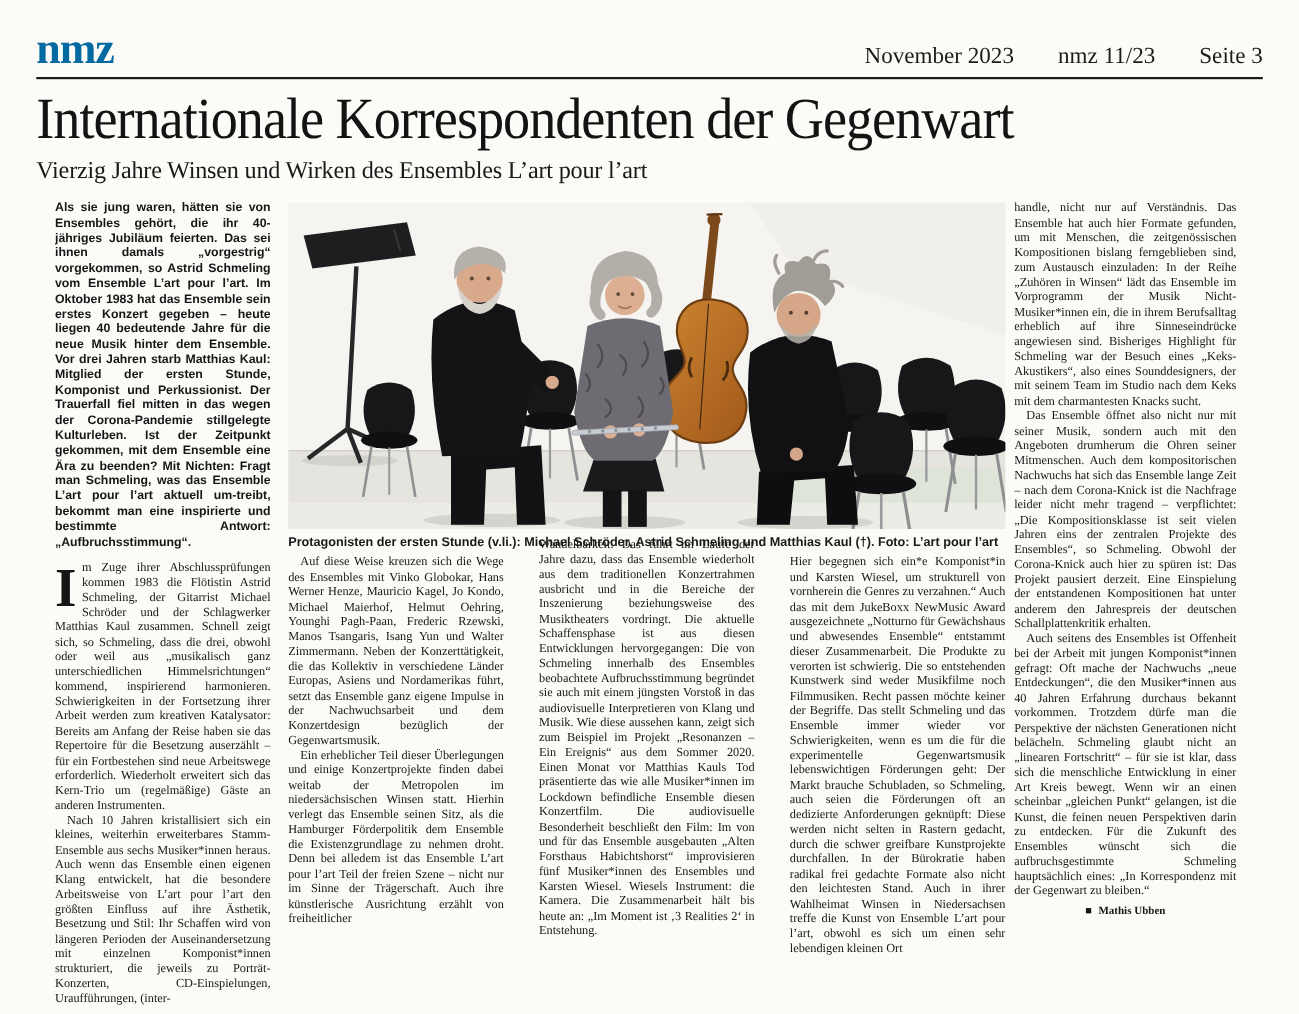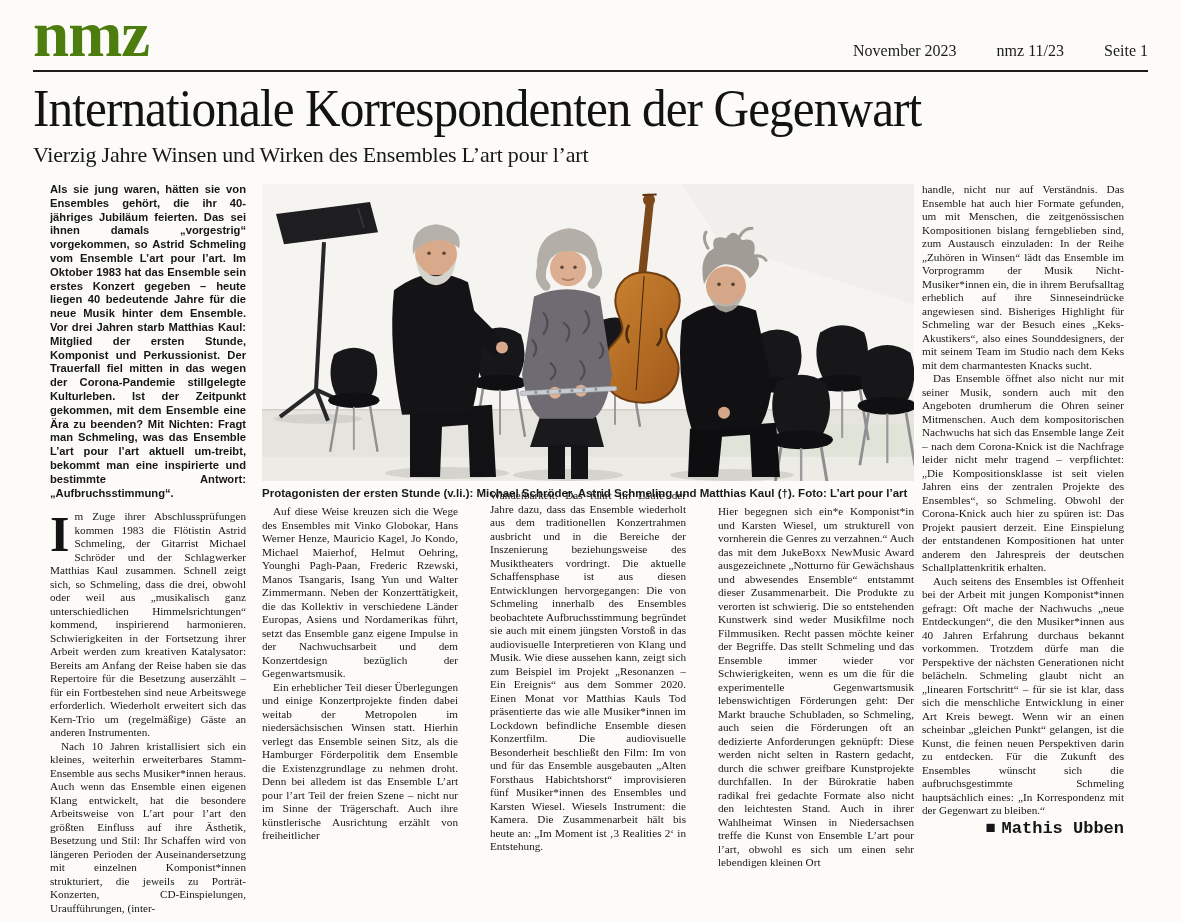--- a/index.html
+++ b/index.html
@@ -2,24 +2,24 @@
 <html lang="de"><head>
 <meta charset="utf-8">
 <style>
   html,body{margin:0;padding:0;background:#e8e8e8;}
   .page{position:relative;width:1181px;height:922px;background:#fcfbf8;overflow:hidden;
         font-family:"Liberation Serif",serif;color:#161616;margin:0 auto;}
   
   .masthead{position:absolute;left:33px;top:6px;width:1115px;height:60px;
             display:flex;align-items:baseline;justify-content:space-between;}
   .mast-left{display:flex;align-items:baseline;gap:14px;}
-  .logo{font-family:"Liberation Serif",serif;font-weight:bold;font-size:65px;line-height:56px;
-        color:#4d7c0f;letter-spacing:-1px;}
+  .logo{font-family:"Liberation Serif",serif;font-weight:bold;font-size:40px;line-height:56px;
+        color:#0369a1;letter-spacing:-1px;}
   .section{font-family:"Liberation Serif",serif;font-size:37px;line-height:50px;color:#121212;}
-  .mast-right{display:flex;gap:40px;font-size:16px;color:#1b1b1b;margin-top:32px;}
+  .mast-right{display:flex;gap:40px;font-size:21px;color:#1b1b1b;margin-top:32px;}
   .rule{position:absolute;left:33px;top:70px;width:1115px;height:2px;background:#1c1c1c;}
   
   .headline{position:absolute;left:33px;top:80px;width:1148px;font-size:53px;line-height:56px;
             letter-spacing:-1px;color:#131313;white-space:nowrap;
             transform:scaleX(0.93);transform-origin:0 0;}
   .subheadline{position:absolute;left:33px;top:142px;width:1100px;font-size:22px;line-height:26px;
             color:#191919;letter-spacing:-0.2px;}
   
   .col{position:absolute;overflow:hidden;font-size:11.2px;line-height:13.5px;
        text-align:justify;hyphens:auto;}
@@ -33,37 +33,37 @@
   #col4{left:718px;top:505px;width:196px;height:412px;}
   #col5{left:922px;top:183px;width:202px;height:736px;}
   .dropcap{float:left;font-weight:bold;font-size:50px;line-height:42px;padding:3px 5px 0 0;color:#141414;}
   
   .photo{position:absolute;left:262px;top:184px;width:652px;height:297px;background:#f5f4f0;}
   .photo svg{display:block;width:100%;height:100%;}
   .caption{position:absolute;left:262px;top:486px;width:656px;
            font-family:"Liberation Sans",sans-serif;font-weight:bold;font-size:11.5px;
            line-height:14px;color:#1a1a1a;}
   
-  .author-line{font-family:Liberation Mono, monospace;font-weight:bold;font-size:17px;
-               margin-top:4px;text-align:right;}
+  .author-line{font-family:Liberation Serif, serif;font-weight:bold;font-size:10px;
+               margin-top:4px;text-align:center;}
   .author-marker{margin-right:6px;}
 </style>
 </head>
 <body>
 
 <div class="page">
 
   <div class="masthead">
     <div class="mast-left">
       <span class="logo">nmz</span>
     </div>
     <div class="mast-right">
       <span>November 2023</span>
       <span>nmz 11/23</span>
-      <span>Seite 1</span>
+      <span>Seite 3</span>
     </div>
   </div>
   <div class="rule"></div>
 
   <div class="headline">Internationale Korrespondenten der Gegenwart</div>
   <div class="subheadline">Vierzig Jahre Winsen und Wirken des Ensembles L’art pour l’art</div>
 
   <div class="photo">
     <svg viewBox="0 0 652 296" preserveAspectRatio="none">
       <defs>

